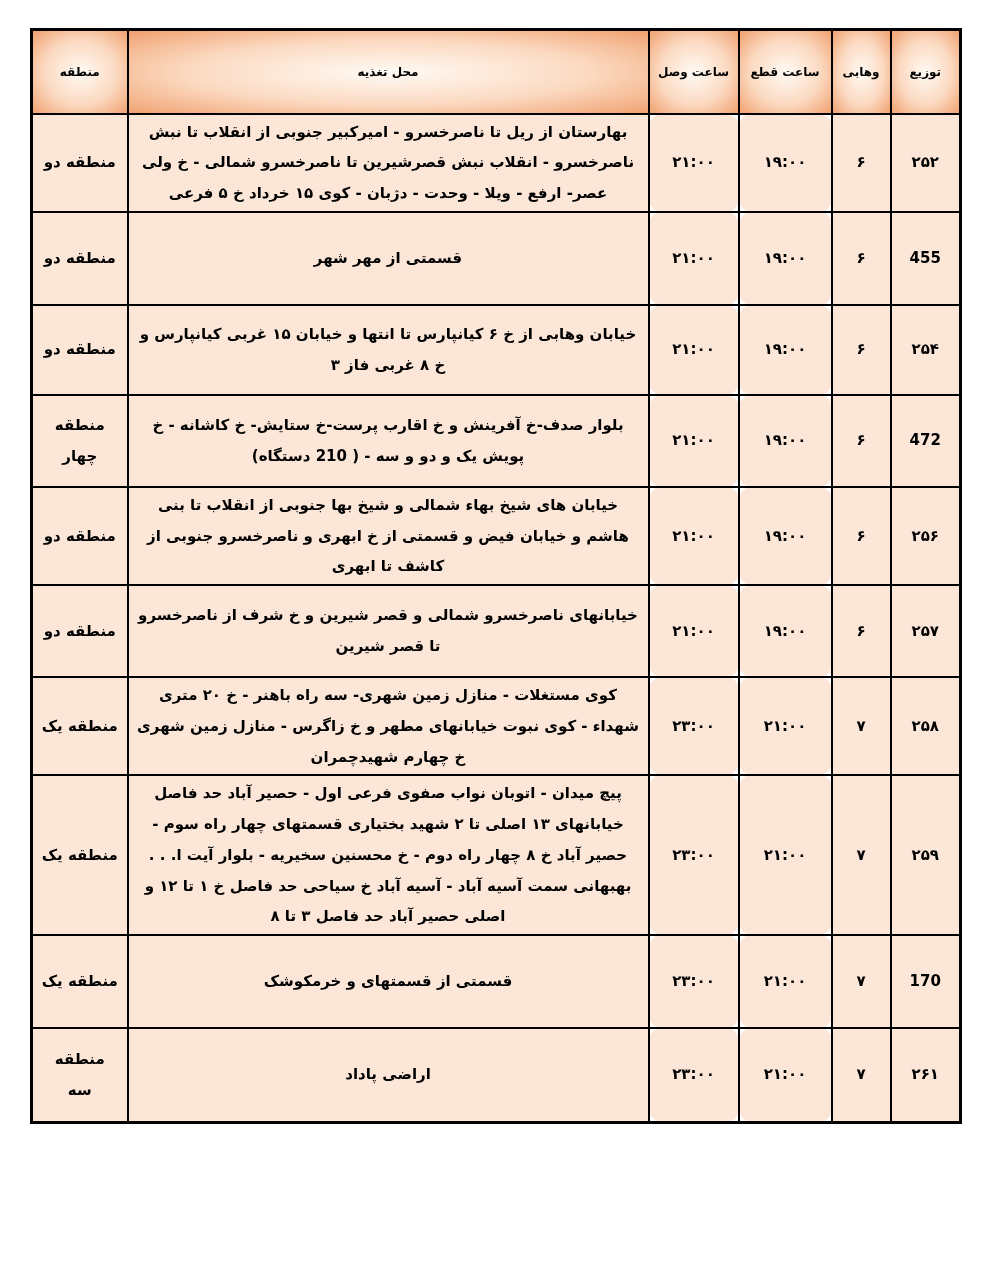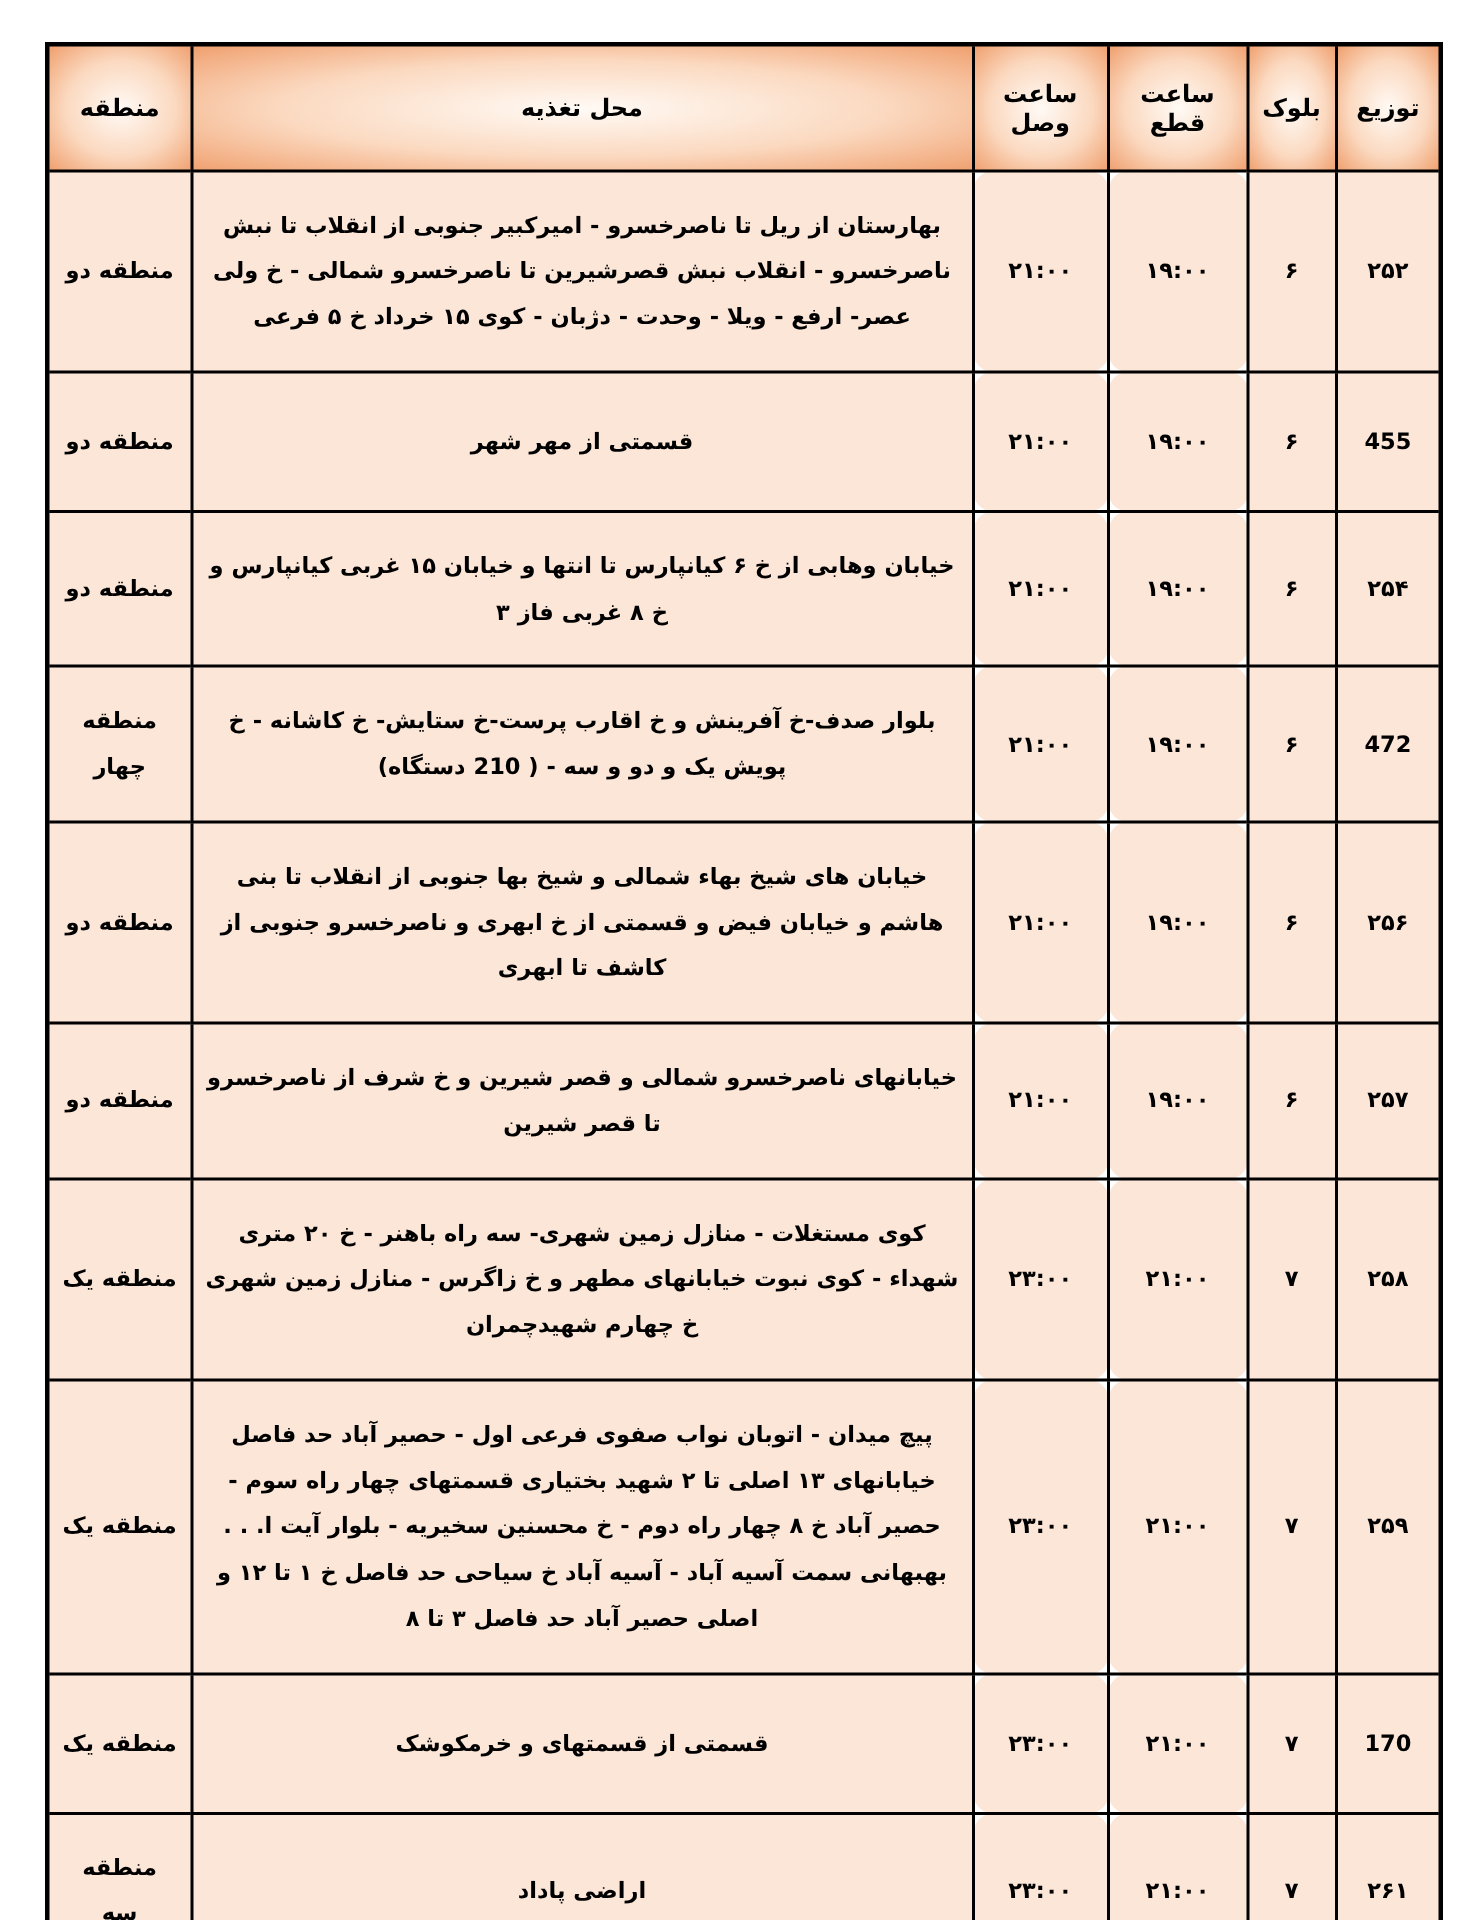--- a/index.html
+++ b/index.html
@@ -27,26 +27,26 @@
   .banner .t1{font-size:18px;line-height:2.1;}
   .banner .t2{font-size:18px;line-height:1.9;}
   table.sched{
     width:929px;border-collapse:collapse;table-layout:fixed;
     border:3px solid var(--line);
   }
   table.sched th,table.sched td{
     border:2px solid var(--line);text-align:center;vertical-align:middle;
   }
   table.sched th{
-    height:84px;font-size:16px;
+    height:84px;font-size:12px;
     background:radial-gradient(ellipse at center,var(--hdr-center) 0%,var(--hdr-mid) 55%,var(--hdr-edge) 100%);
     text-align:center;
   }
   table.sched td{
-    background:var(--cell-bg);font-size:15px;line-height:2.05;padding:20px 8px;
+    background:var(--cell-bg);font-size:15px;line-height:2.05;padding:2px 8px;
   }
   td.c-num{font-size:15px;}
   td.c-time{font-size:14px;border-radius:13px;}
   td.c-region{font-size:14px;padding:2px 4px;}
   td.c-loc{padding:2px 12px;}
 </style>
 </head>
 <body>
 
 <div class="page">
@@ -57,21 +57,21 @@
       <col style="width:70px">
       <col style="width:59px">
       <col style="width:93px">
       <col style="width:90px">
       <col style="width:521px">
       <col style="width:96px">
     </colgroup>
     <thead>
       <tr>
         <th>توزیع</th>
-        <th>بلوک</th>
+        <th>وهابی</th>
         <th>ساعت قطع</th>
         <th>ساعت وصل</th>
         <th>محل تغذیه</th>
         <th>منطقه</th>
       </tr>
     </thead>
     <tbody>
         <tr style="height: 98px;">
     <td class="c-num">۲۵۲</td>
     <td class="c-num">۶</td>

